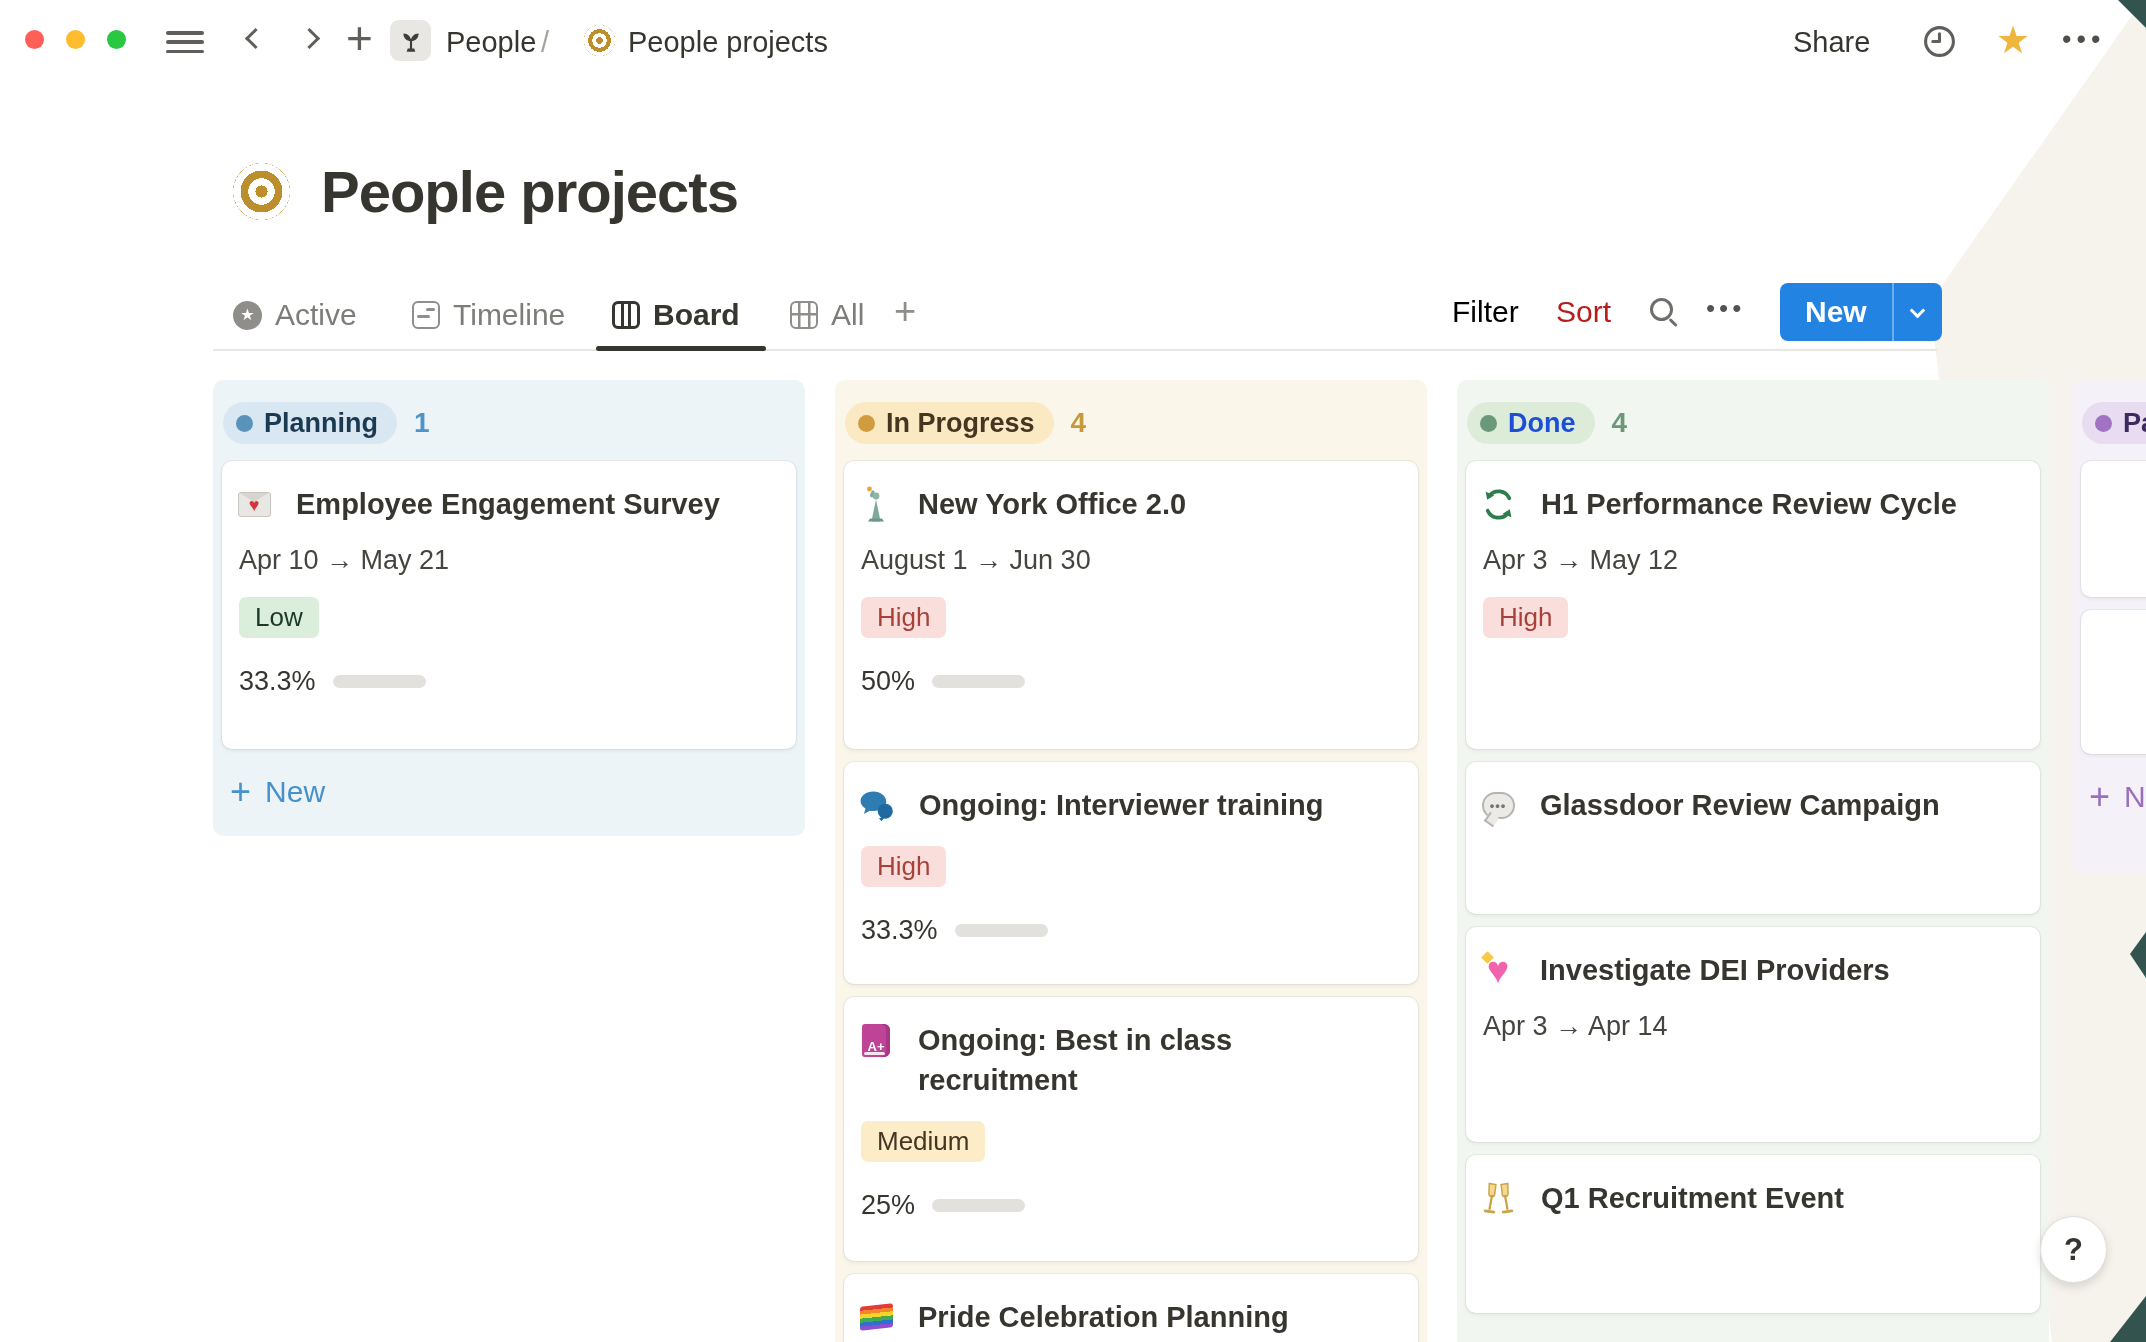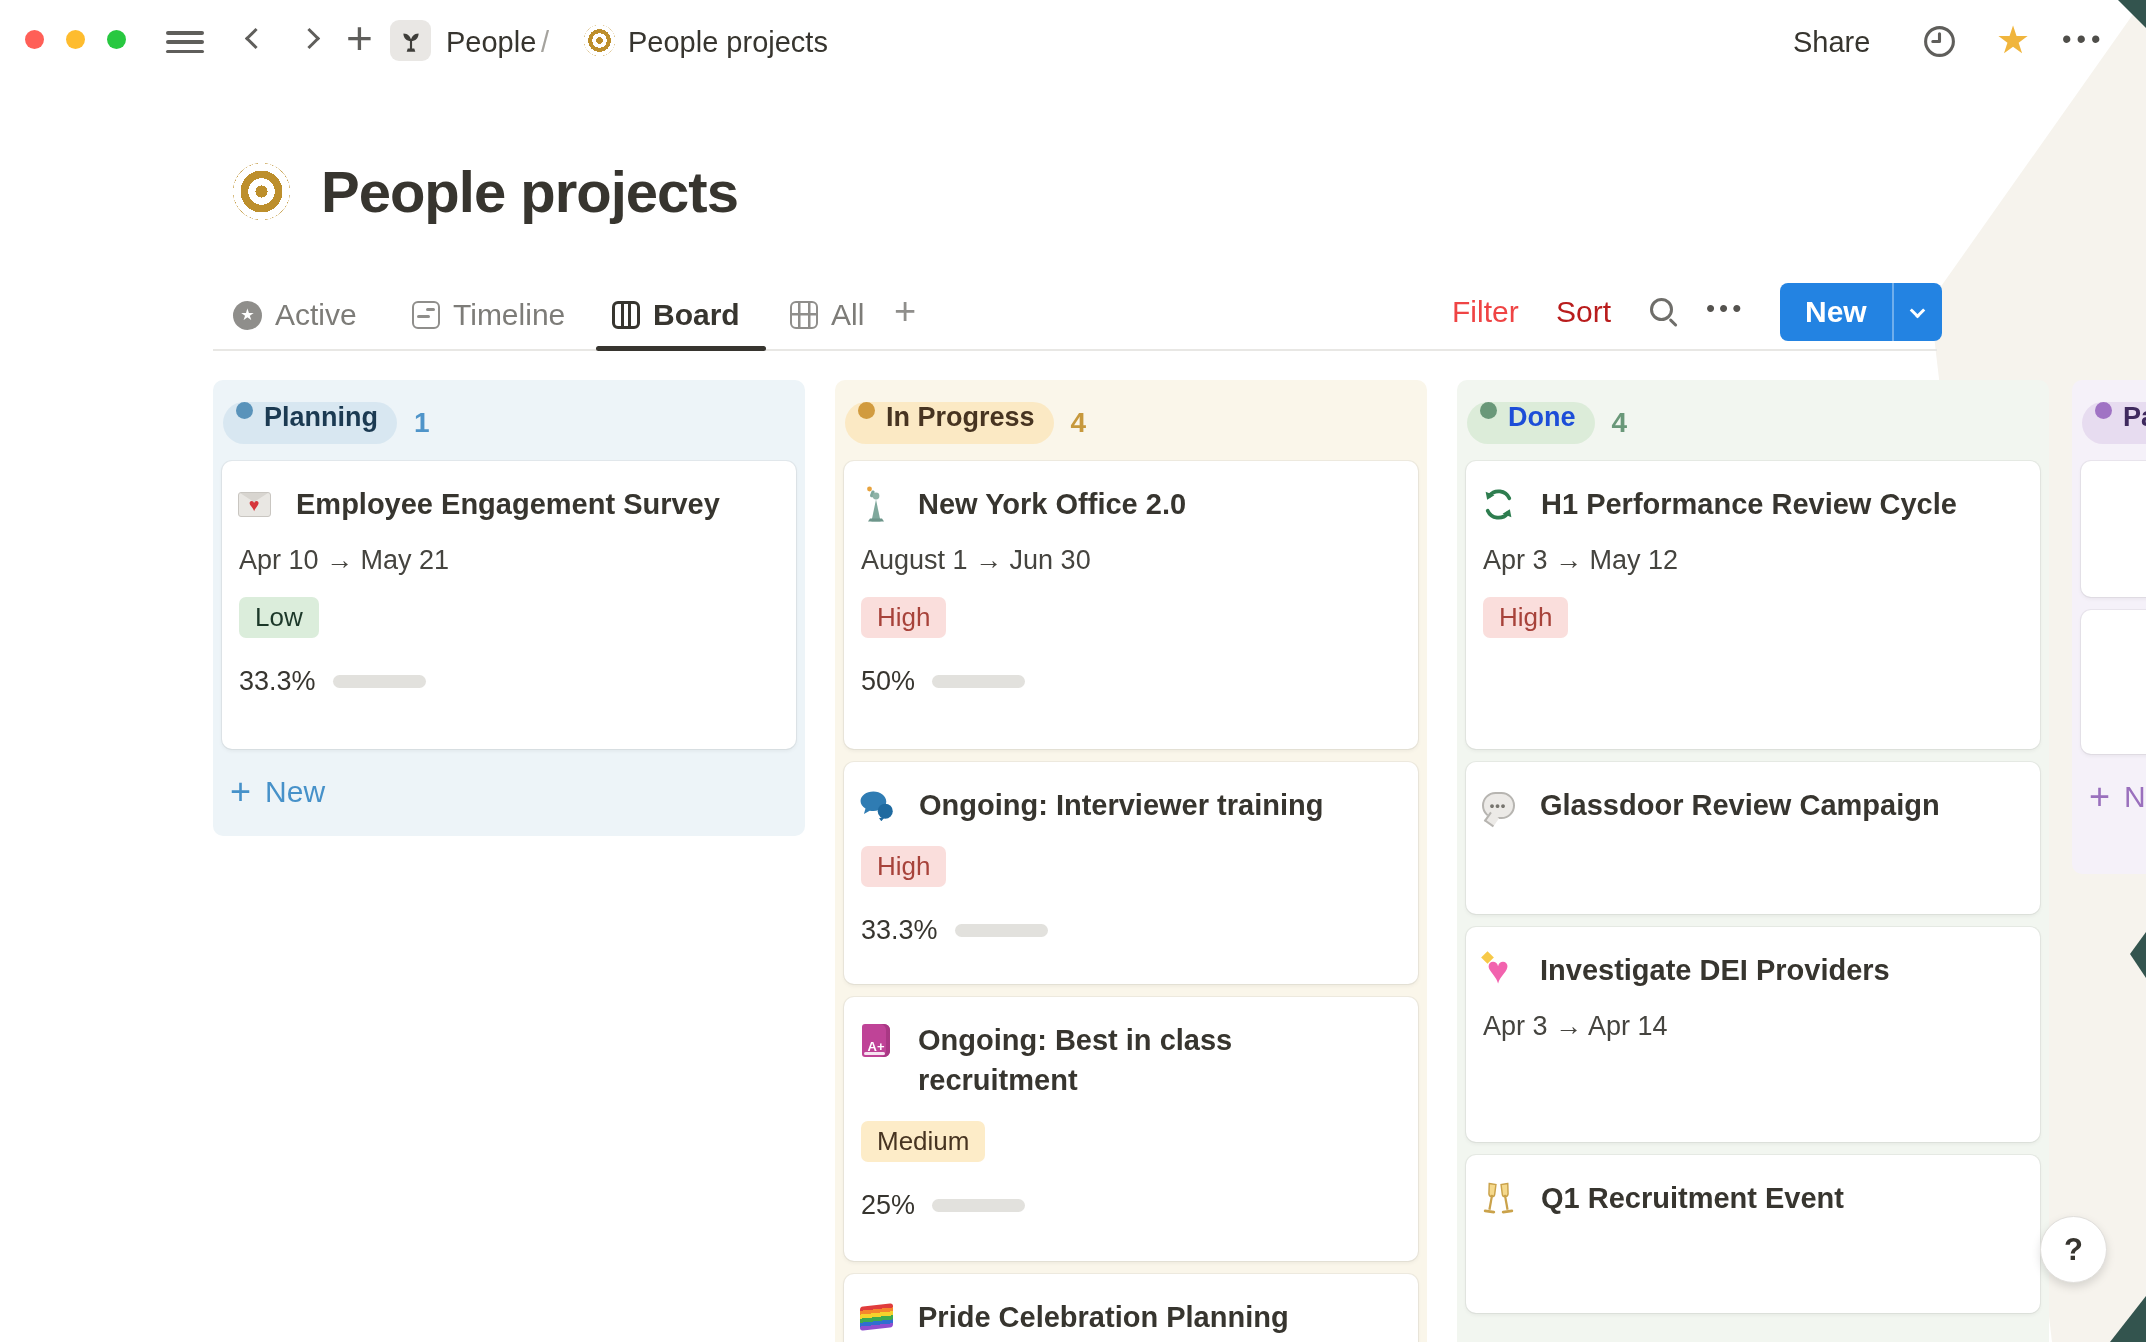--- a/index.html
+++ b/index.html
@@ -66,41 +66,41 @@
   .i-timeline{width:28px;height:28px;border:2.5px solid #8f8e8b;border-radius:6px;position:relative}
   .i-timeline::before{content:"";position:absolute;right:3px;top:5px;width:9px;height:3px;background:#8f8e8b;border-radius:2px}
   .i-timeline::after{content:"";position:absolute;left:3px;top:12px;width:13px;height:3px;background:#8f8e8b;border-radius:2px}
   .i-board{width:28px;height:28px;border:3px solid #37352f;border-radius:6px;
            background:linear-gradient(90deg,transparent 0 28%,#37352f 28% 41%,transparent 41% 59%,#37352f 59% 72%,transparent 72%)}
   .i-table{width:28px;height:28px;border:2.5px solid #8f8e8b;border-radius:6px;
            background:linear-gradient(#8f8e8b,#8f8e8b) 0 46%/100% 2.5px no-repeat,
                       linear-gradient(#8f8e8b,#8f8e8b) 30% 0/2.5px 100% no-repeat,
                       linear-gradient(#8f8e8b,#8f8e8b) 76% 0/2.5px 100% no-repeat}
   .ctrl{position:absolute;top:12px;font-size:30px;white-space:nowrap}
-  .c-filter{left:1452px;color:#ef4444}
+  .c-filter{left:1452px;color:#000000}
   .c-sort{left:1556px;color:#b91c1c}
   .i-search{position:absolute;left:1650px;top:15px;width:23px;height:23px;border:3.2px solid #6f6e6a;border-radius:50%}
   .i-search::after{content:"";position:absolute;right:-8px;bottom:-6px;width:10px;height:3.4px;background:#6f6e6a;border-radius:2px;transform:rotate(45deg)}
   .c-dots{position:absolute;left:1706px;top:10px;font-size:26px;letter-spacing:4px;color:#55534f}
   .c-dots::before{content:"•••"}
   .btn-new{position:absolute;left:1780px;top:0;height:58px;background:#2383e2;border-radius:8px;
            display:flex;align-items:center;color:#fff}
   .btn-new .lbl{padding:0 25px;font-size:30px;font-weight:600}
   .btn-new .sep{width:2px;height:58px;background:rgba(255,255,255,.35)}
   .btn-new .dd{width:48px;display:flex;justify-content:center;align-items:center;height:100%}
   .chev-dn{width:11px;height:11px;border-left:3px solid #fff;border-bottom:3px solid #fff;transform:rotate(-45deg);margin-top:-4px}
 
   
   .col{position:absolute;top:380px;border-radius:10px;z-index:2}
   .col-planning{left:213px;width:592px;height:456px;background:#edf4f8}
   .col-inprogress{left:835px;width:592px;height:1100px;background:#faf6ea}
   .col-done{left:1457px;width:592px;height:1100px;background:#f2f6f0}
   .col-paused{left:2072px;width:290px;height:494px;background:#f5f1f9}
   .col-head{display:flex;align-items:center;gap:17px;padding:22px 6px 17px 10px}
-  .pill{display:inline-flex;gap:11px;height:42px;padding:0 19px 0 13px;border-radius:21px;
+  .pill{display:inline-flex;align-items:center;gap:11px;height:42px;padding:0 19px 0 13px;border-radius:21px;
         font-size:27px;font-weight:600;white-space:nowrap;flex:none}
   .pill .dot{width:17px;height:17px;border-radius:50%;flex:none}
   .pill-blue{background:#d8e7f1;color:#1b3a52}.dot-blue{background:#5a93ba}
   .pill-yellow{background:#fbe9c4;color:#473421}.dot-yellow{background:#d19b3f}
   .pill-green{background:#dcecd9;color:#1d4ed8}.dot-green{background:#6a9879}
   .pill-purple{background:#e7dcf0;color:#3f2a5e}.dot-purple{background:#a073c4}
   .count{font-size:28px;font-weight:600}
   .count-blue{color:#4f94c9}.count-gold{color:#c7993d}.count-green{color:#6a9879}
 
   .card{position:relative;margin:0 9px 13px;background:#fff;border-radius:10px;

